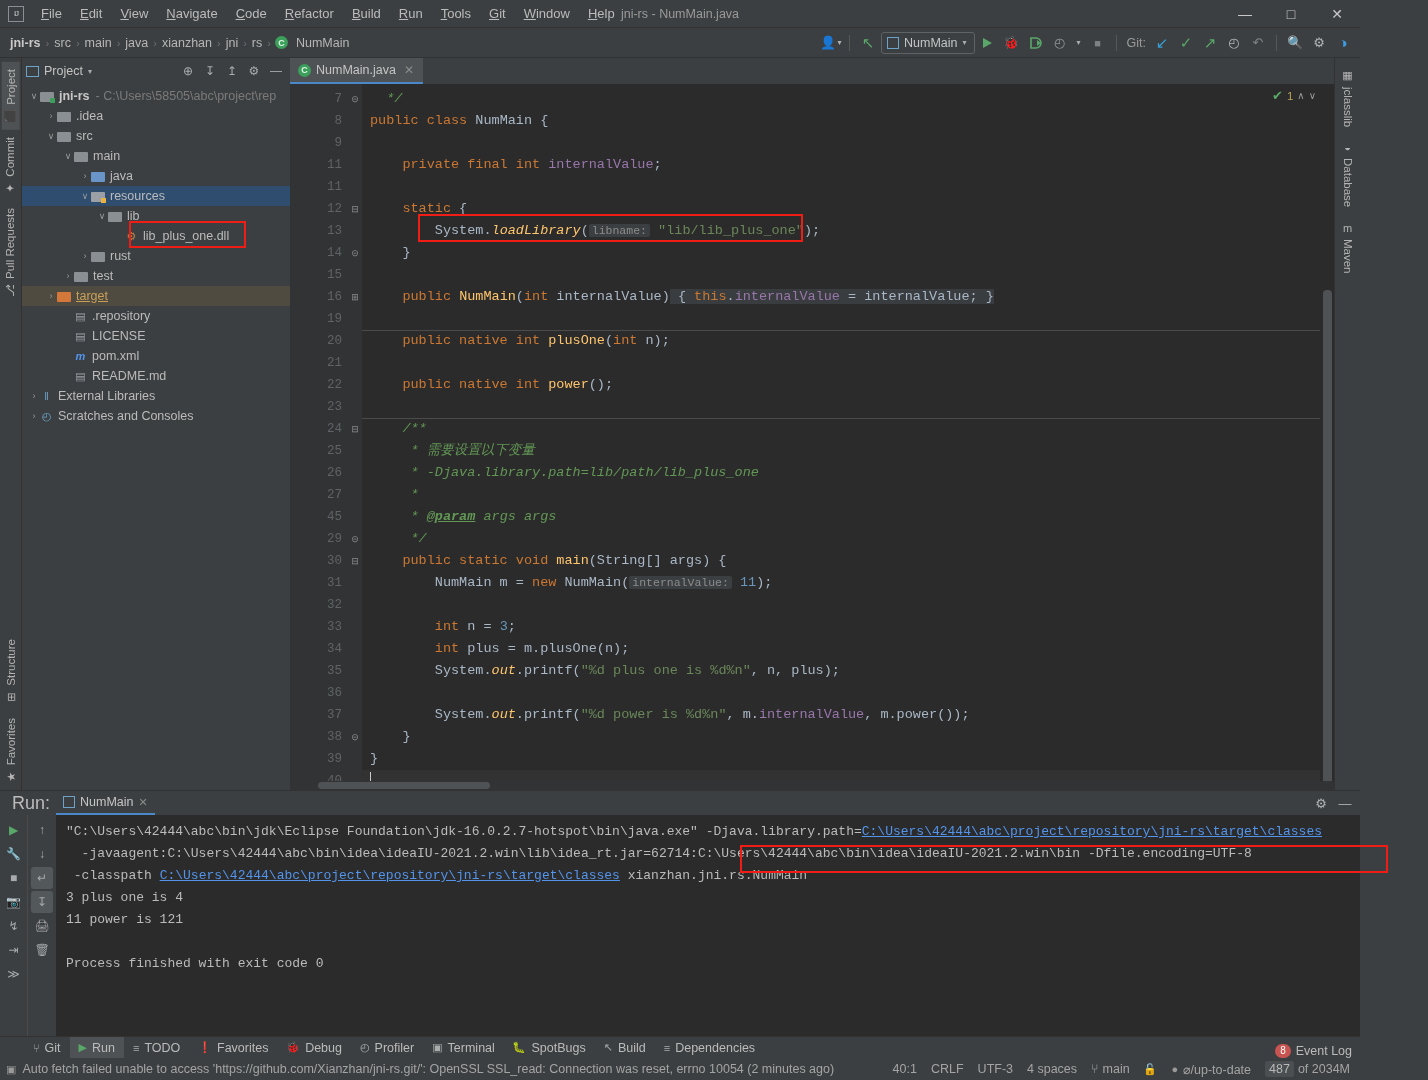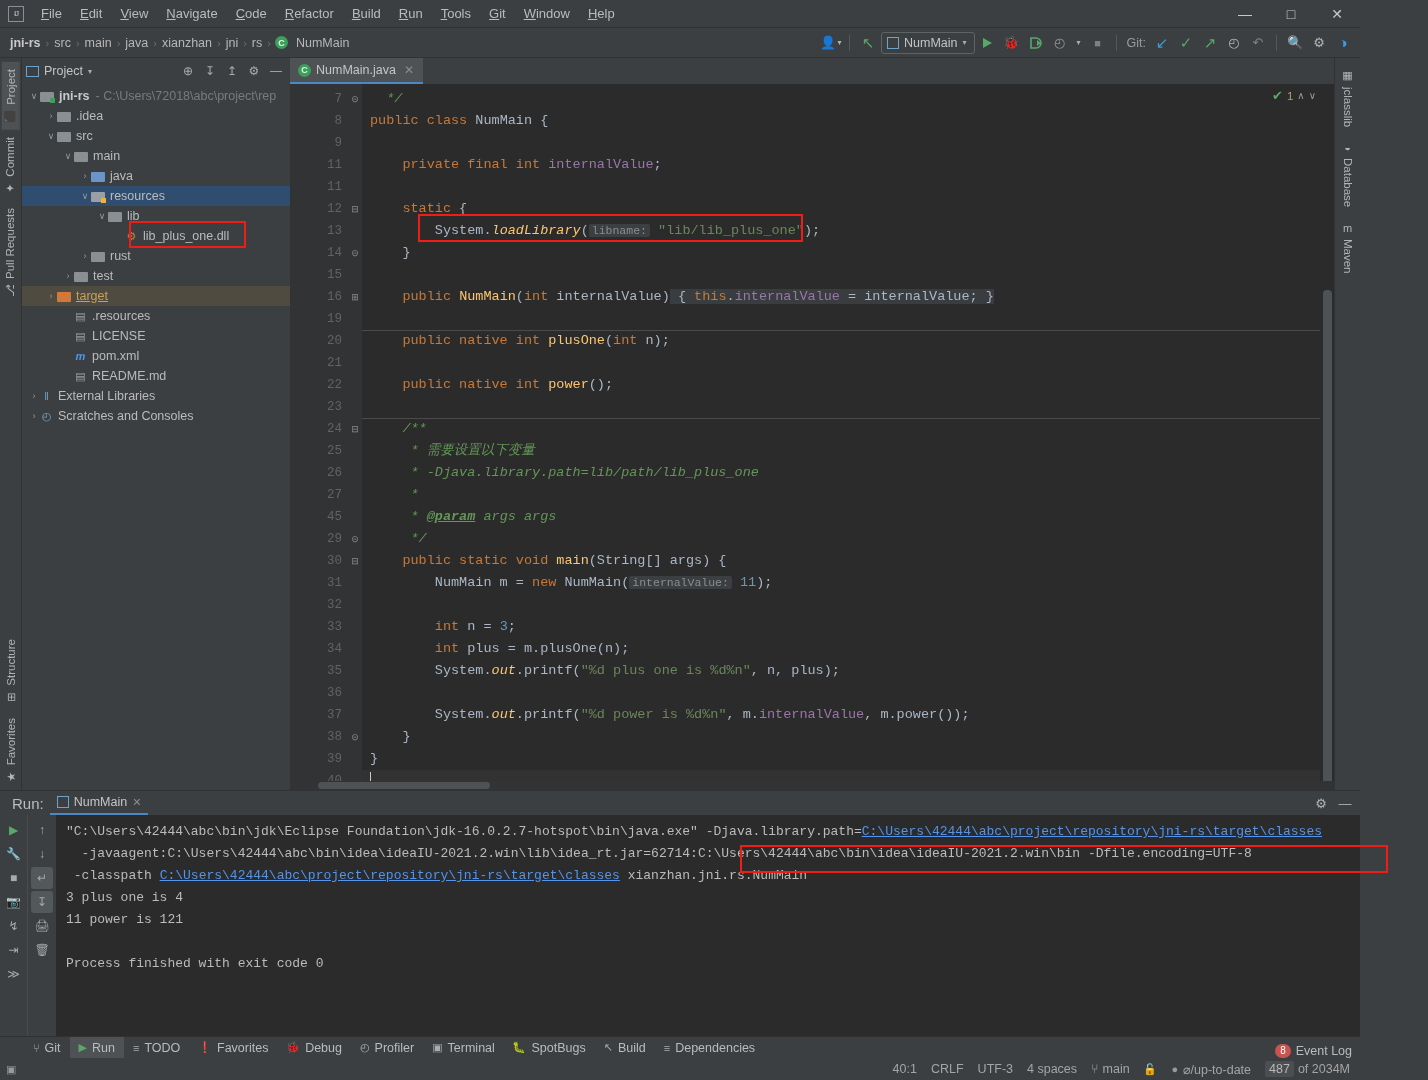--- a/index.html
+++ b/index.html
@@ -147,21 +147,21 @@
   .sepline { position: absolute; left: 0; right: 0; height: 1px; background: #4b4b4b; }
   .editor-right { width: 14px; background: #2b2b2b; flex: 0 0 14px; position: relative; }
   .scroll-thumb { position: absolute; right: 2px; width: 9px; background: #4e5254; border-radius: 4px; }
   .inspect-widget { position: absolute; right: 18px; top: 4px; display: flex; align-items: center; gap: 4px; z-index: 10; font-size: 11.5px; color: #a9b7c6; }
   .hsb { height: 9px; background: #313335; flex: 0 0 9px; position: relative; }
   .hsb-thumb { position: absolute; left: 28px; top: 1px; height: 7px; width: 172px; background: #4e5254; border-radius: 4px; }
 
   
   .runwin { height: 246px; background: #3c3f41; display: flex; flex-direction: column; flex: 0 0 246px; border-top: 1px solid #323232; }
   .run-head { height: 24px; display: flex; align-items: center; padding: 0 4px; flex: 0 0 24px; position: relative; }
-  .run-label { color: #bbbbbb; font-size: 15px; padding: 0 6px 0 8px; }
+  .run-label { color: #bbbbbb; font-size: 18px; padding: 0 6px 0 8px; }
   .run-tab {
     display: flex; align-items: center; gap: 5px; padding: 2px 7px; font-size: 12.5px;
     color: #c5c5c5; border-bottom: 2px solid #4a88c7; height: 24px;
   }
   .run-tab .cfg-box { width: 12px; height: 12px; border: 1.5px solid #6ca4c9; }
   .run-tab .x { color: #8c8c8c; font-size: 11px; }
   .run-head-right { margin-left: auto; display: flex; align-items: center; gap: 2px; }
   .run-body { flex: 1 1 auto; display: flex; min-height: 0; }
   .run-side { width: 28px; background: #3c3f41; flex: 0 0 28px; display: flex; flex-direction: column; align-items: center; padding-top: 4px; gap: 2px; }
   .run-side2 { width: 28px; background: #3c3f41; flex: 0 0 28px; display: flex; flex-direction: column; align-items: center; padding-top: 4px; gap: 2px; border-right: 1px solid #4b4b4b;}
@@ -206,20 +206,21 @@
         <div class="menu-item"><u>N</u>avigate</div>
         <div class="menu-item"><u>C</u>ode</div>
         <div class="menu-item"><u>R</u>efactor</div>
         <div class="menu-item"><u>B</u>uild</div>
         <div class="menu-item"><u>R</u>un</div>
         <div class="menu-item"><u>T</u>ools</div>
         <div class="menu-item"><u>G</u>it</div>
         <div class="menu-item"><u>W</u>indow</div>
         <div class="menu-item"><u>H</u>elp</div>
       </div>
+    <div class="win-title">jni-rs - NumMain.java</div>
     <div class="win-ctrl">
       <div class="win-btn">—</div>
       <div class="win-btn">□</div>
       <div class="win-btn close">✕</div>
     </div>
   </div>
 
   <div class="navbar">
     <div class="crumb" id="crumb">
         <span class="seg bold">jni-rs</span>
@@ -325,21 +326,21 @@
             <div class="phi">—</div>
           </div>
       </div>
       <div class="tree" id="tree">
           <div class="trow" style="padding-left: 6px;">
             <span class="arrow">∨</span>
             <span class="folder">
               <span class="badge"></span>
             </span>
             <span class="tlabel bold">jni-rs</span>
-            <span class="tpath">- C:\Users\72018\abc\project\rep</span>
+            <span class="tpath">- C:\Users\58505\abc\project\rep</span>
           </div>
           <div class="trow" style="padding-left: 23px;">
             <span class="arrow">›</span>
             <span class="folder"></span>
             <span class="tlabel">.idea</span>
           </div>
           <div class="trow" style="padding-left: 23px;">
             <span class="arrow">∨</span>
             <span class="folder"></span>
             <span class="tlabel">src</span>
@@ -382,21 +383,21 @@
             <span class="tlabel">test</span>
           </div>
           <div class="trow sel2" style="padding-left: 23px;">
             <span class="arrow">›</span>
             <span class="folder target"></span>
             <span class="tlabel target">target</span>
           </div>
           <div class="trow" style="padding-left: 40px;">
             <span class="arrow"></span>
             <span class="fileico" style="color: rgb(154, 160, 165);">▤</span>
-            <span class="tlabel">.resources</span>
+            <span class="tlabel">.repository</span>
           </div>
           <div class="trow" style="padding-left: 40px;">
             <span class="arrow"></span>
             <span class="fileico" style="color: rgb(154, 160, 165);">▤</span>
             <span class="tlabel">LICENSE</span>
           </div>
           <div class="trow" style="padding-left: 40px;">
             <span class="arrow"></span>
             <span class="fileico" style="color: rgb(83, 148, 236); font-style: italic; font-weight: bold;">m</span>
             <span class="tlabel">pom.xml</span>
@@ -670,20 +671,21 @@
         <span>Build</span>
       </div>
       <div class="btab">
         <span class="gl">≡</span>
         <span>Dependencies</span>
       </div>
     </div>
 
   <div class="statusbar">
     <span style="color:#9a9a9a;font-size:11px;">▣</span>
+    <span class="sb-msg">Auto fetch failed unable to access 'https://github.com/Xianzhan/jni-rs.git/': OpenSSL SSL_read: Connection was reset, errno 10054 (2 minutes ago)</span>
     <div class="sb-right">
       <span class="sb-item">40:1</span>
       <span class="sb-item">CRLF</span>
       <span class="sb-item">UTF-3</span>
       <span class="sb-item">4 spaces</span>
       <span class="sb-item" style="display:flex;align-items:center;gap:4px;">
         <span>⑂</span>
         <span>main</span>
       </span>
       <span class="sb-item" style="font-size:11px;">🔓</span>

